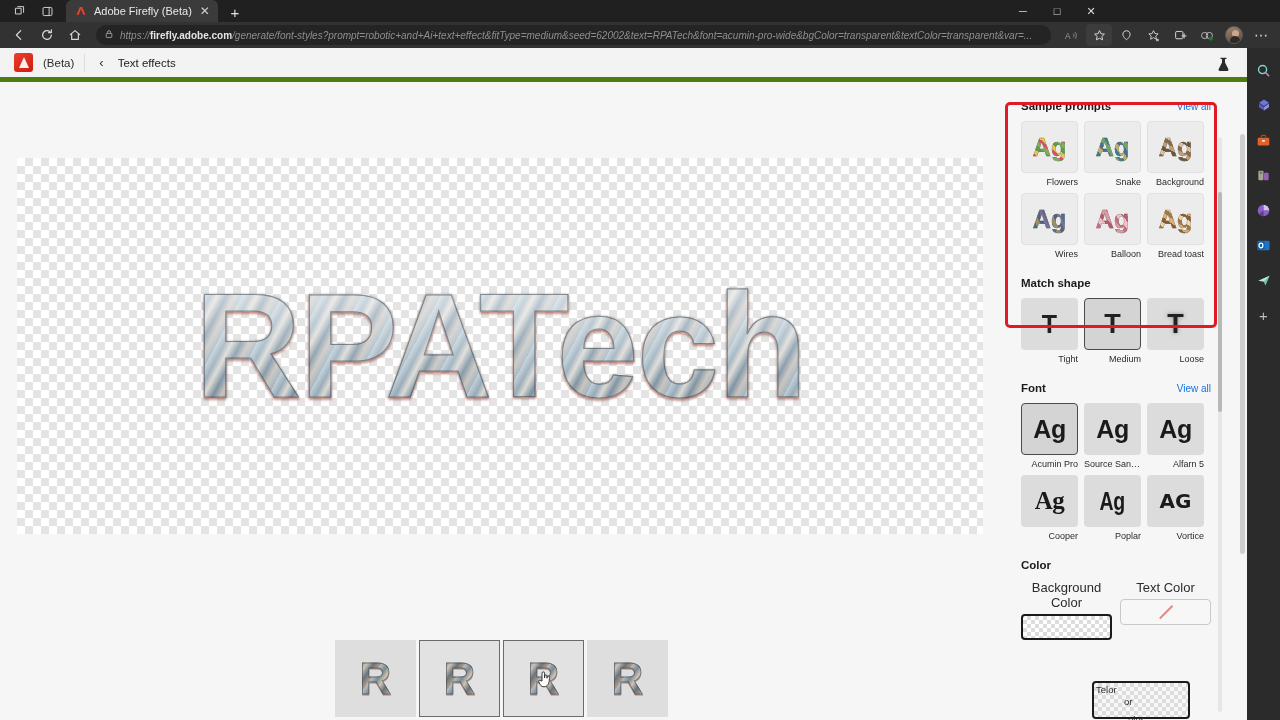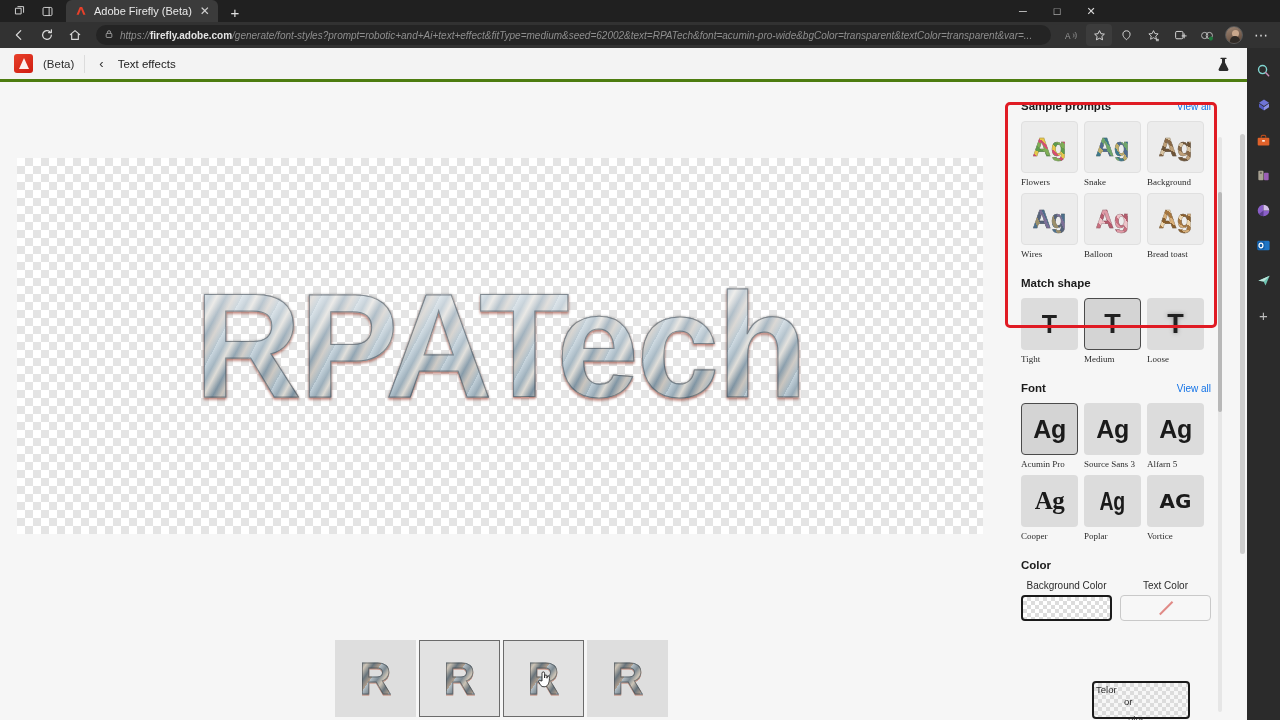--- a/index.html
+++ b/index.html
@@ -74,21 +74,21 @@
     border-radius:50%; background:#c9a78c;
   }
 
   
   .page {
     position: absolute; left: 0; top: 48px; width: 1247px; height: 672px;
     background: #f6f6f6; overflow: hidden;
   }
   
   .ffheader {
-    height: 34px; background: #f3f3f3; border-bottom: 3px solid #4d7c0f;
+    height: 34px; background: #f3f3f3; border-bottom: 5px solid #4d7c0f;
     display: flex; align-items: center; padding: 0 14px; gap: 10px; position: relative;
   }
   .ff-logo {
     width: 19px; height: 19px; border-radius: 3px;
     background: linear-gradient(145deg,#e8402a,#cf1c10);
     display: flex; align-items: center; justify-content: center; position: relative;
   }
   .ff-logo::after{
     content:""; position:absolute; width:0;height:0;
     border-left:5px solid transparent; border-right:5px solid transparent;
@@ -168,22 +168,22 @@
   .sec-title { font-size: 11.5px; font-weight: 700; color: #1b1b1b; }
   .viewall { font-size: 10px; color: #1473e6; }
   .grid3 { display: grid; grid-template-columns: repeat(3, 57px); gap: 6px; }
   .cell { width: 57px; }
   .cell-box {
     width: 57px; height: 52px; background: #dcdcdc; border-radius: 4px;
     display: flex; align-items: center; justify-content: center; border: 1.5px solid transparent;
   }
   .cell-box.selected { border-color: #4b4b4b; background: #d4d4d4; }
   .cell-label {
-    font-size: 9px; color: #2b2b2b; text-align: left; margin-top: 4px;
-    white-space: nowrap; overflow: hidden; text-overflow: ellipsis; font-family: Liberation Serif, serif;
+    font-size: 9px; color: #2b2b2b; text-align: right; margin-top: 4px;
+    white-space: nowrap; overflow: hidden; text-overflow: ellipsis;
   }
   .sample-box { background: #ececec; border: 1px solid #e0e0e0; }
   .ag {
     font-weight: 800; font-size: 25px; font-family: "Liberation Sans", sans-serif;
     -webkit-background-clip: text; background-clip: text; color: transparent;
     -webkit-text-stroke: .5px rgba(70,70,70,.45);
   }
   .ag.flowers { background-image: repeating-linear-gradient(40deg,#7fae55 0 4px,#d94f6e 4px 7px,#e8c84a 7px 11px,#5f9c4a 11px 15px); }
   .ag.snake   { background-image: repeating-linear-gradient(55deg,#6fa86a 0 4px,#3d7a8c 4px 8px,#c2b06a 8px 12px,#4f6d8e 12px 16px); }
   .ag.driftwood{background-image: repeating-linear-gradient(30deg,#bfa078 0 4px,#8b6a47 4px 8px,#d8c3a1 8px 12px,#6e5436 12px 16px); }
@@ -196,21 +196,21 @@
   .ag-font.poplar { font-family: "Liberation Sans", sans-serif; font-weight: 800; transform: scaleX(.78); }
   .ag-font.vortice{ font-family: "DejaVu Sans", sans-serif; font-weight: 700; font-size: 20px; letter-spacing:0; }
 
   .tglyph { font-weight: 800; font-size: 27px; color: #212121; font-family: "Liberation Sans", sans-serif; }
   .tglyph.loose { text-shadow: 0 0 4px rgba(130,130,130,.85); }
   .tglyph.tight { font-size: 25px; }
 
   
   .color-row { display: flex; gap: 8px; margin-top: 4px; }
   .color-col { flex: 1 1 0; min-width: 0; }
-  .color-lbl { font-size: 10px; color: #2b2b2b; text-align: center; margin-bottom: 4px; }
+  .color-lbl { font-size: 13px; color: #2b2b2b; text-align: center; margin-bottom: 4px; }
   .swatch {
     height: 26px; border-radius: 4px; border: 1px solid #c9c9c9;
     background-color: #fff;
     background-image:
       linear-gradient(45deg,#dcdcdc 25%,transparent 25%,transparent 75%,#dcdcdc 75%),
       linear-gradient(45deg,#dcdcdc 25%,transparent 25%,transparent 75%,#dcdcdc 75%);
     background-size: 8px 8px; background-position: 0 0, 4px 4px;
     position: relative;
   }
   .swatch.focused { border: 2px solid #1a1a1a; }

